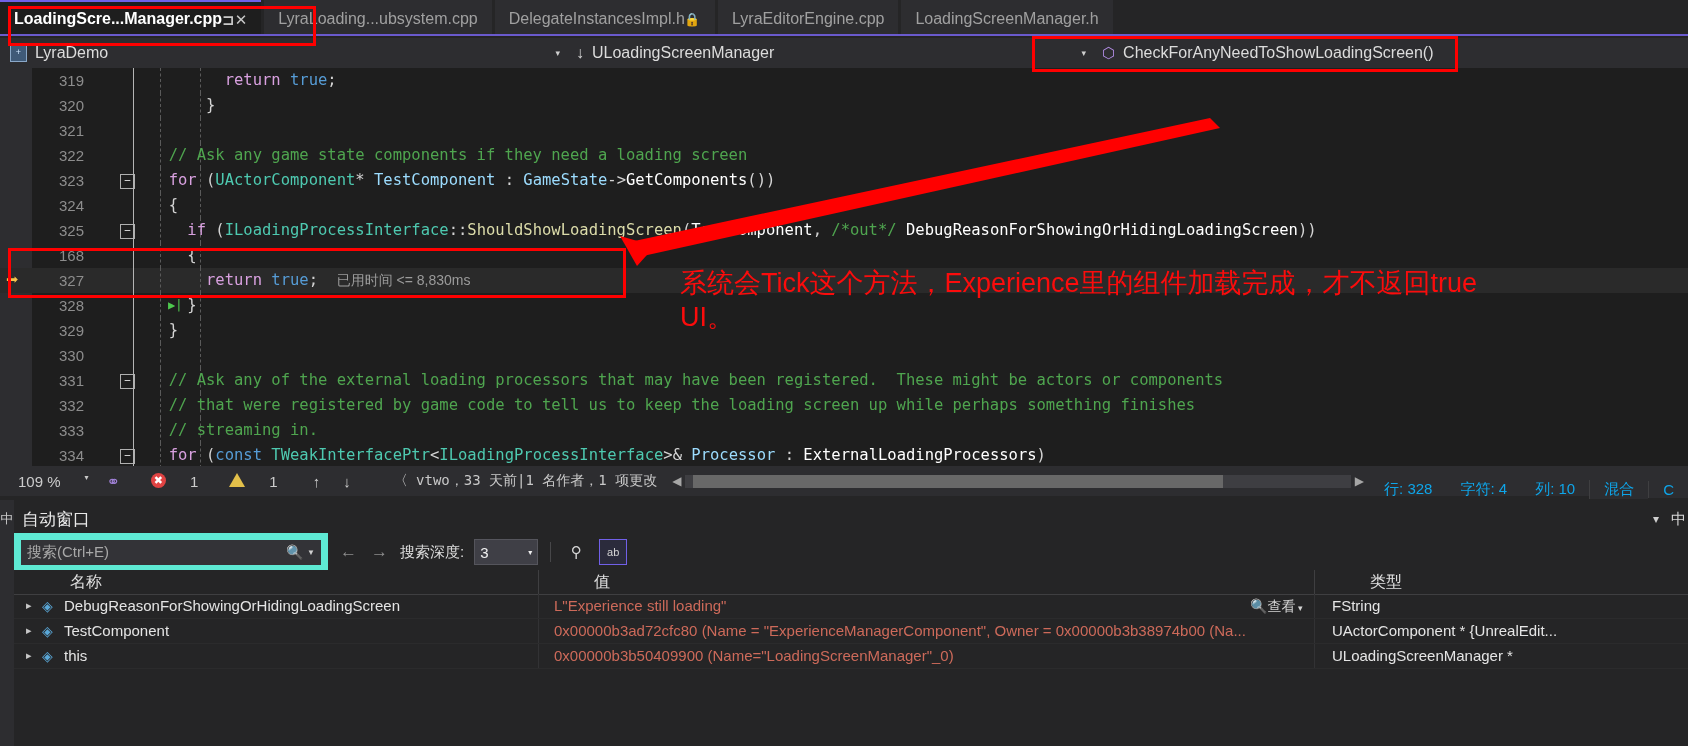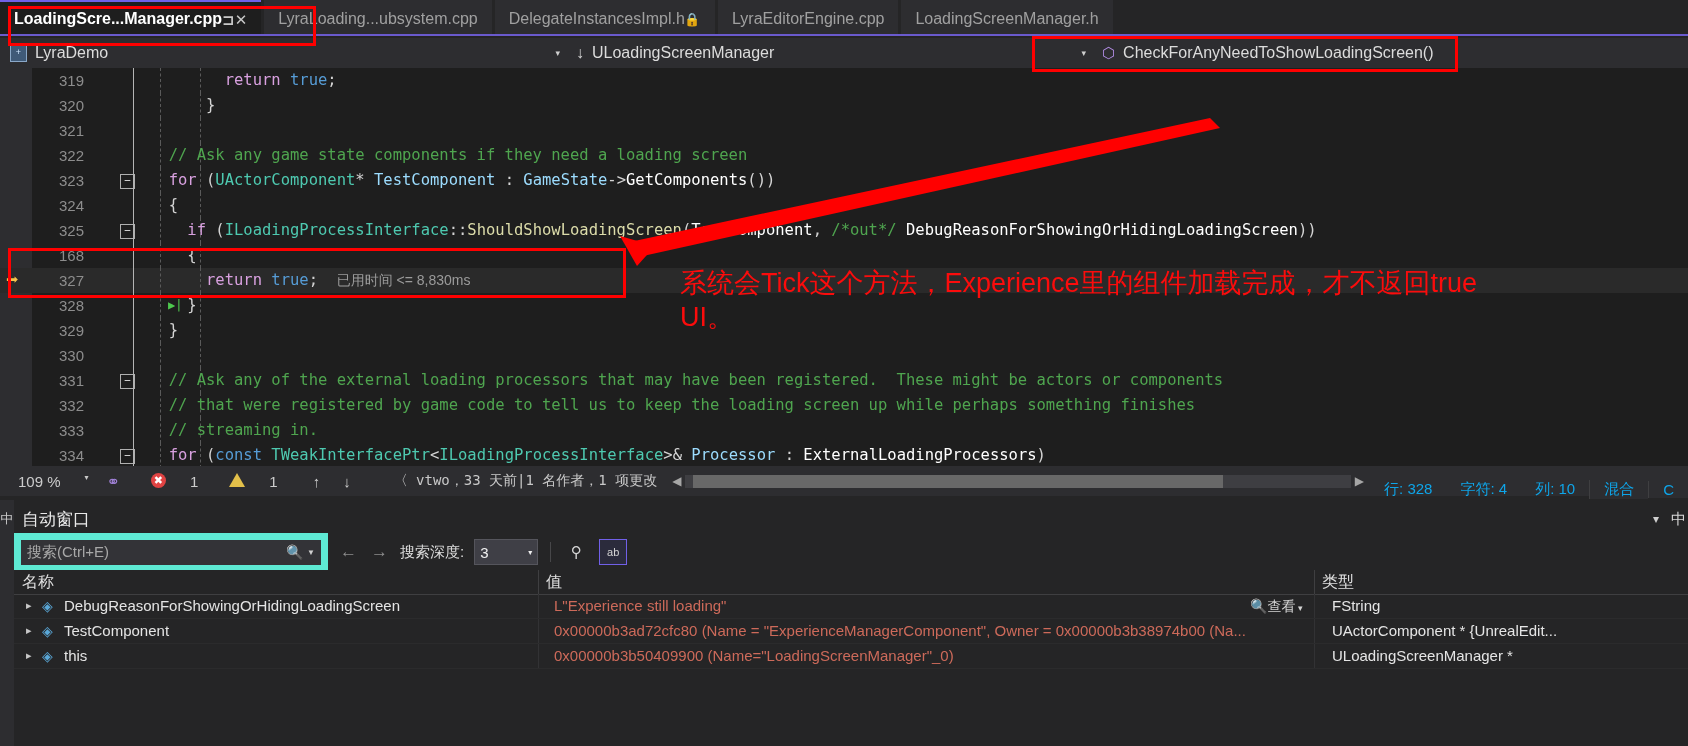--- a/index.html
+++ b/index.html
@@ -92,21 +92,21 @@
   .nav-arrow{color:#8e8e8e;font-size:17px;padding:0 2px;}
   .depth-label{color:#dcdcdc;font-size:15px;}
   .depth-sel{width:52px;height:24px;background:#3f3f46;border:1px solid #55555c;display:flex;align-items:center;
              justify-content:space-between;padding:0 5px;color:#f0f0f0;font-size:15px;}
   .tb-sep{width:1px;height:20px;background:#474749;margin:0 2px;}
   .tb-ico{width:26px;height:24px;display:flex;align-items:center;justify-content:center;color:#d4d4d4;font-size:15px;}
   .tb-ico.sel{border:1px solid #7160e8;background:#2b2b3c;}
 
   .grid-head{position:absolute;left:14px;top:70px;width:1674px;height:24px;background:#252526;
              color:#e0e0e0;font-size:16px;border-bottom:1px solid #3f3f41;}
-  .gh-c{position:absolute;top:0;line-height:24px;}
+  .gh-c{position:absolute;top:0;line-height:24px;margin-left:48px;}
   .gcol-name{left:8px;} .gcol-val{left:532px;} .gcol-type{left:1308px;}
   .vline{position:absolute;top:0;width:1px;height:24px;background:#3f3f41;}
 
   .grid-rows{position:absolute;left:14px;top:94px;width:1674px;height:152px;}
   .grow{position:relative;height:24px;border-bottom:1px solid #2b2b2c;color:#d8d8d8;font-size:15px;}
   .grow .expander{position:absolute;left:12px;top:5px;color:#c8c8c8;font-size:11px;}
   .grow .vicon{position:absolute;left:28px;top:4px;font-size:14px;}
   .grow .gname{position:absolute;left:50px;line-height:24px;color:#e4e4e4;white-space:nowrap;}
   .grow .gval{position:absolute;left:540px;line-height:24px;color:#cd6a5a;white-space:nowrap;}
   .grow .gtype{position:absolute;left:1318px;line-height:24px;color:#e5e5e5;white-space:nowrap;}

